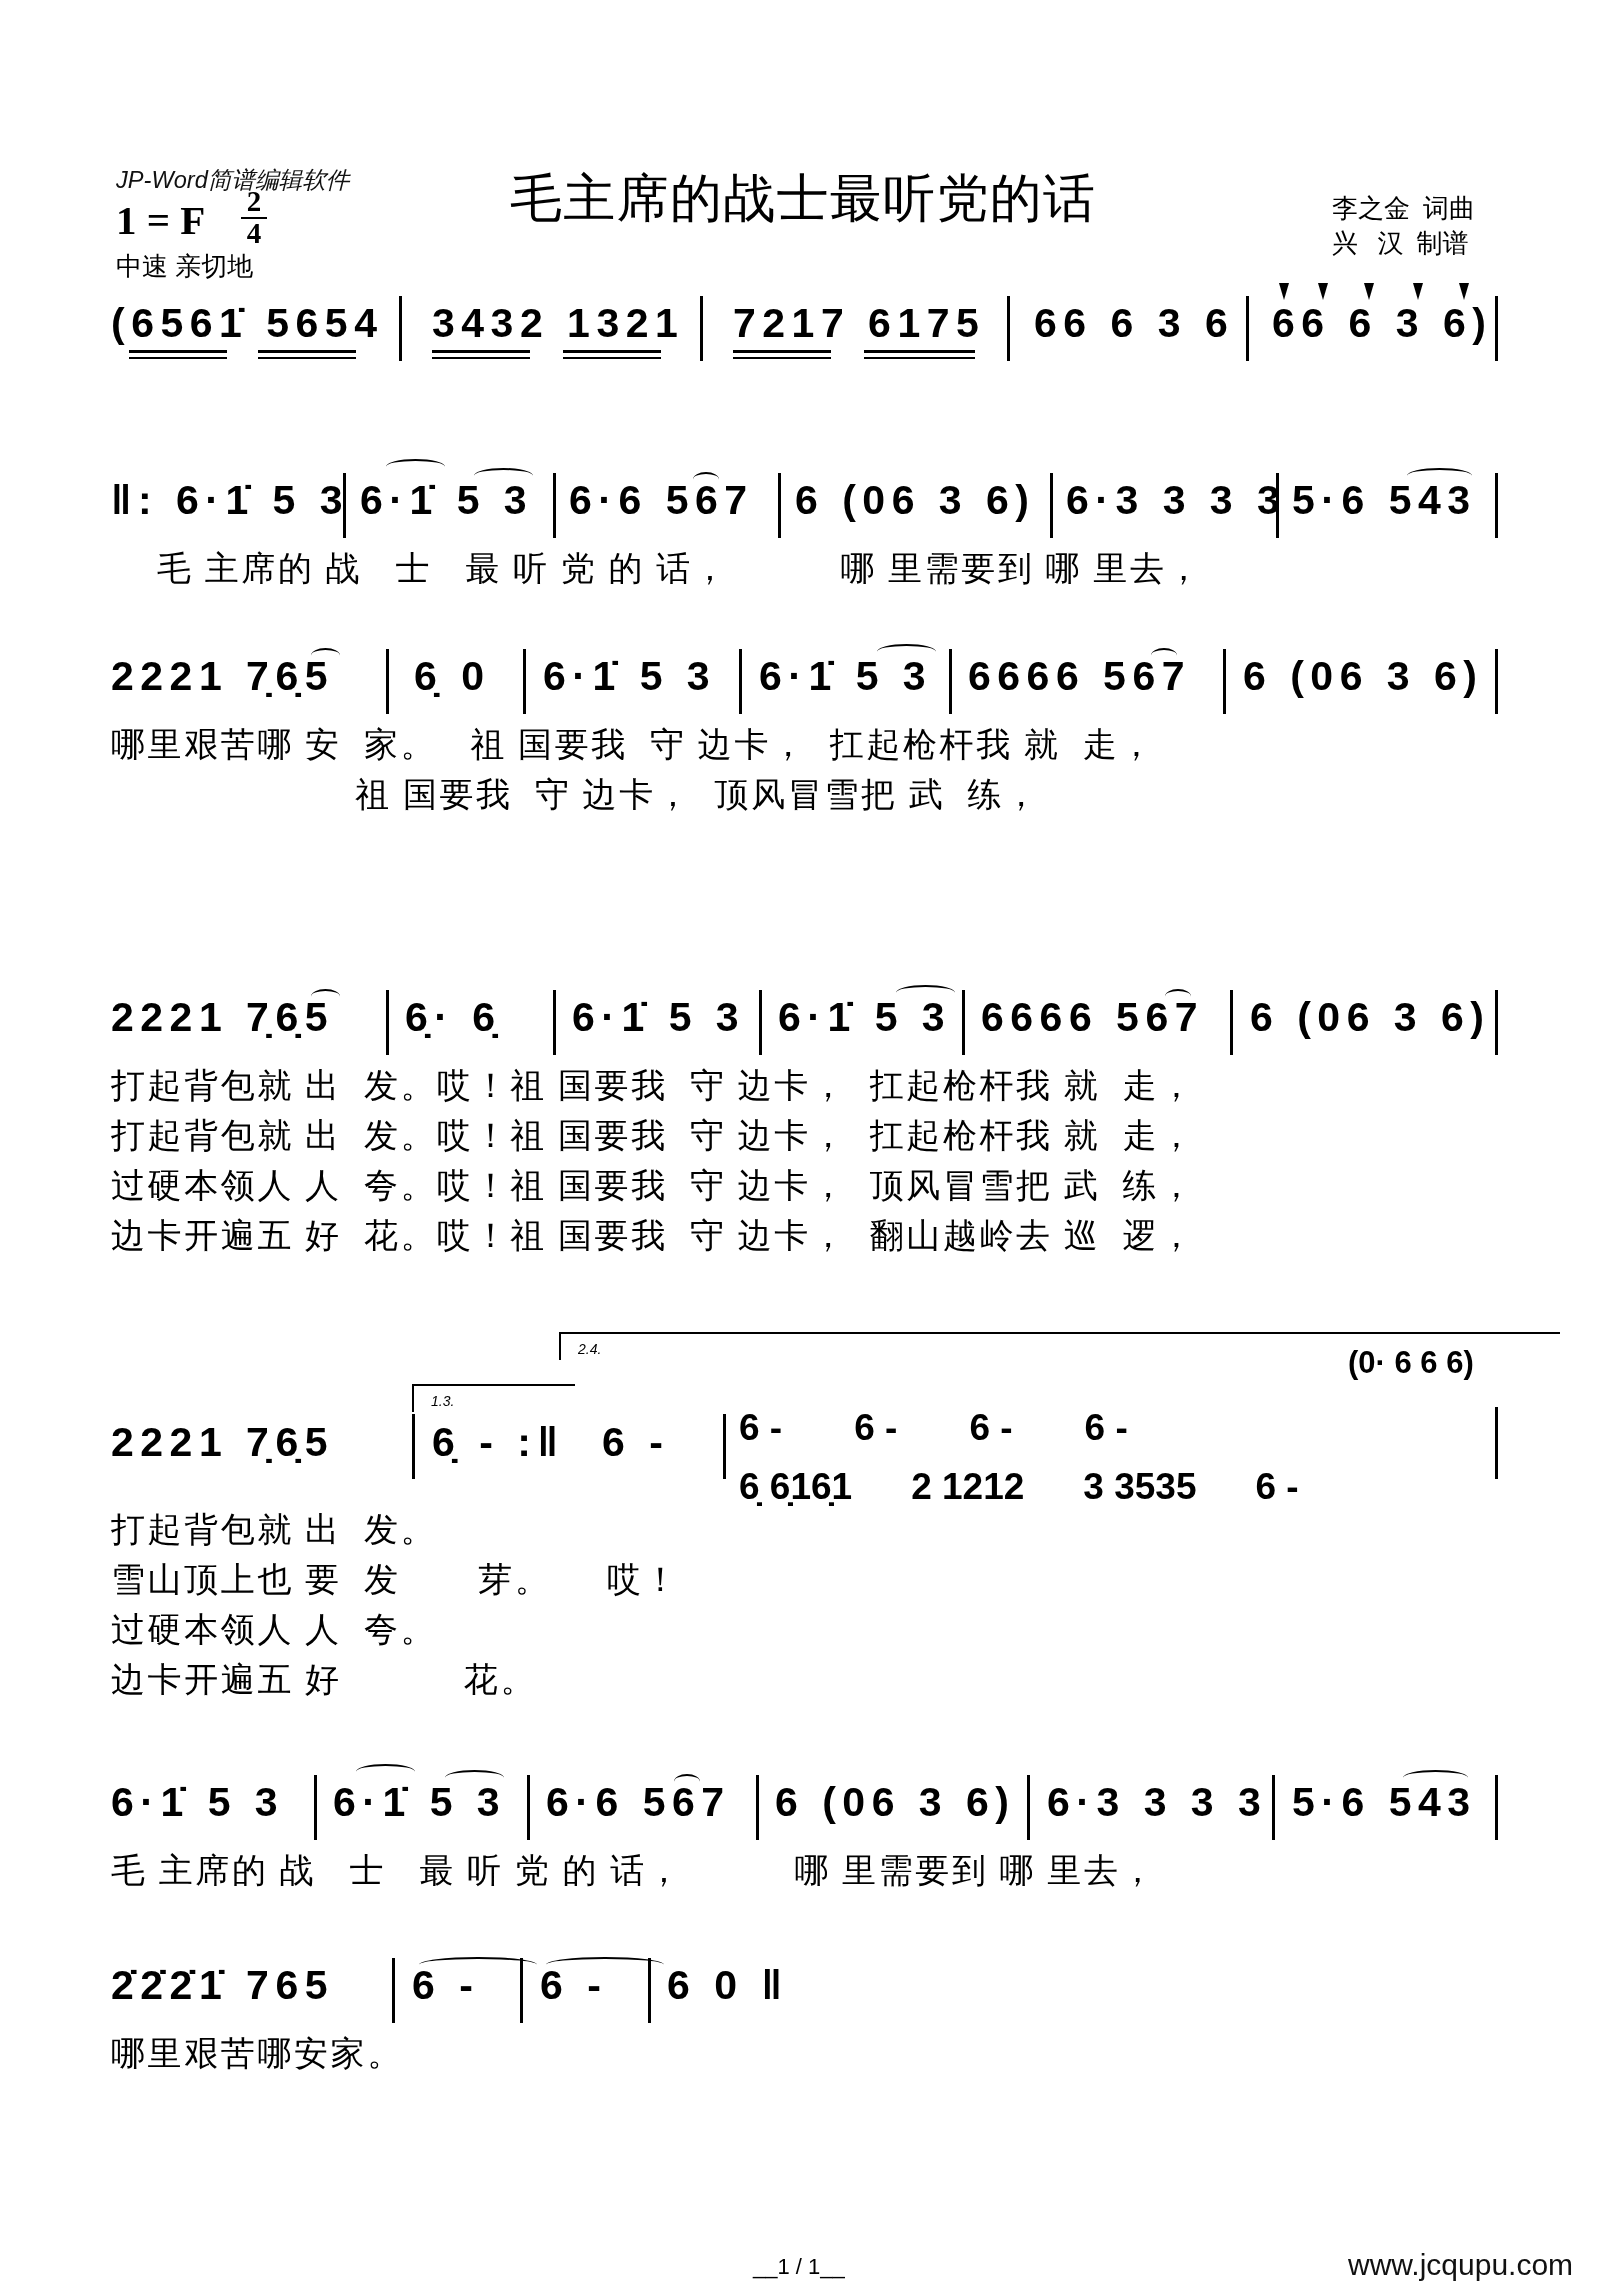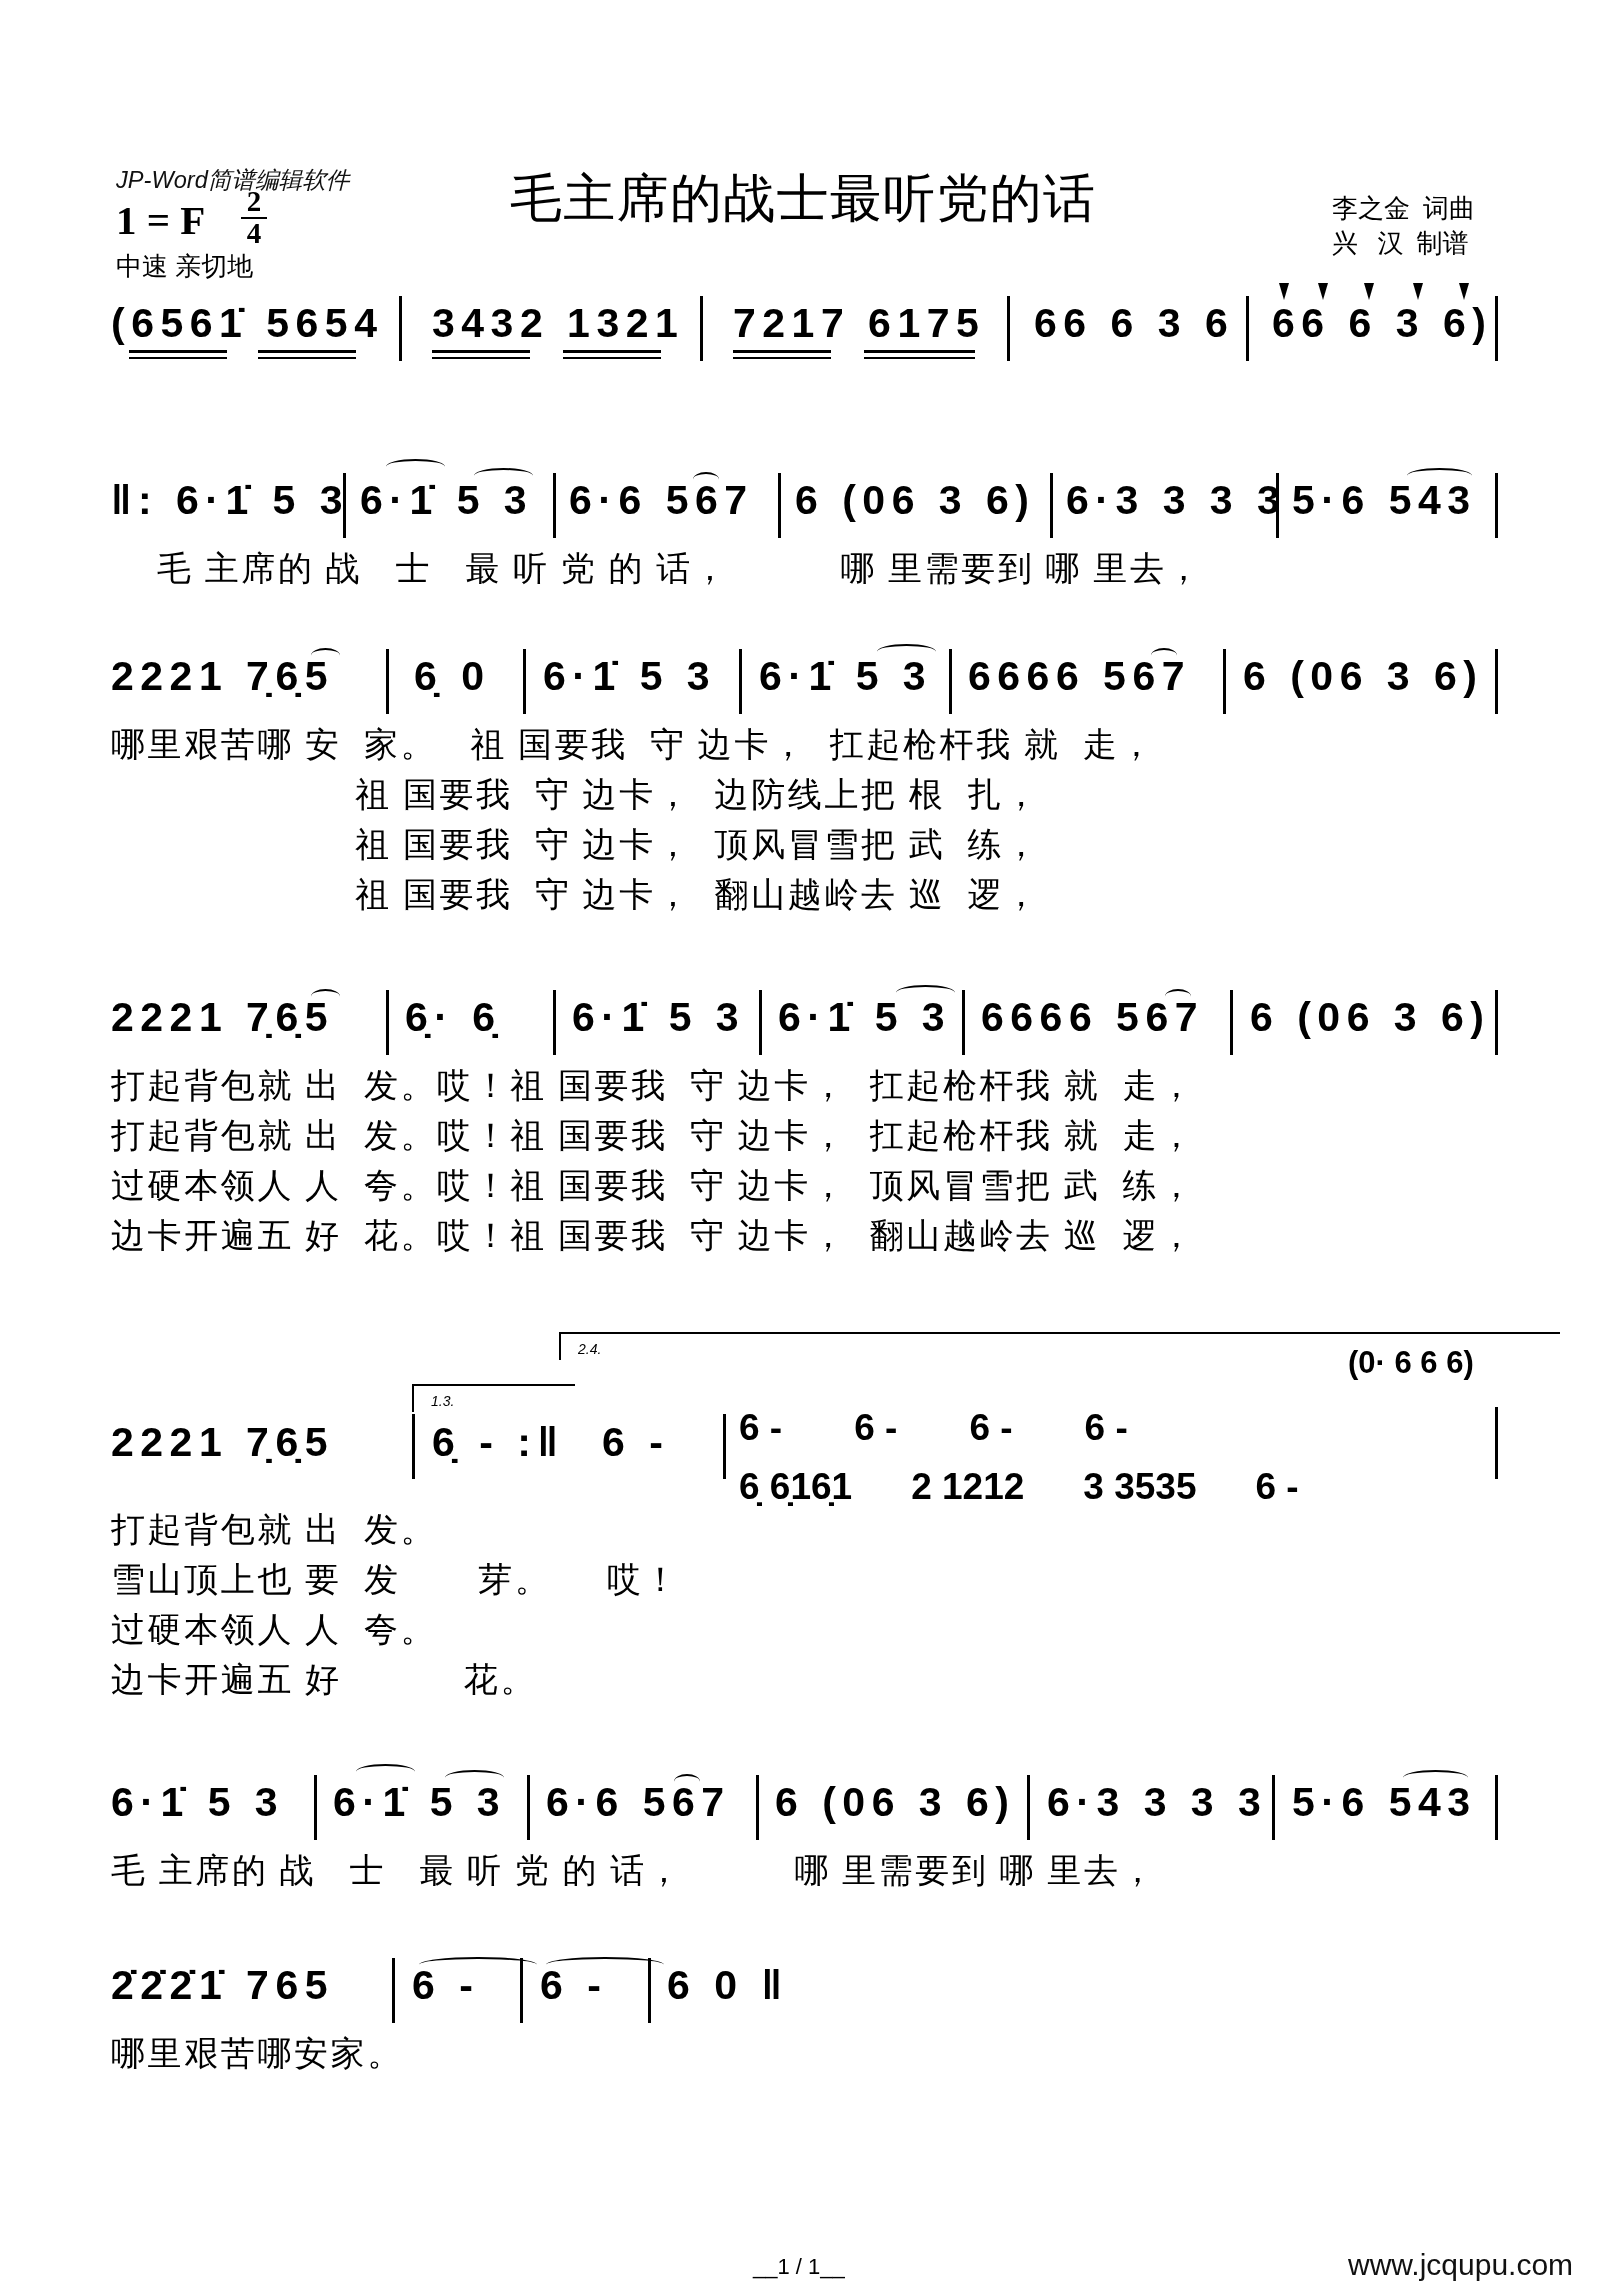--- a/index.html
+++ b/index.html
@@ -111,23 +111,21 @@
     <div class="barline" style="left:838px;"></div>
     <span class="n-text" style="left:857px;">6666 567</span>
     <div class="barline" style="left:1112px;"></div>
     <span class="n-text" style="left:1132px;">6 (06 3 6)</span>
     <div class="barline" style="left:1384px;"></div>
     <div class="arc" style="left:200px;width:29.4px;top:6.5px;"></div>
     <div class="arc" style="left:766px;width:59px;top:3.3px;"></div>
     <div class="arc" style="left:1040px;width:26px;top:6.5px;"></div>
   </div>
   <div class="lyrics">哪里艰苦哪 安  家。   祖 国要我  守 边卡，  扛起枪杆我 就  走，</div>
-  <div class="lyrics">                      祖 国要我  守 边卡，  边防线上把 根  扎，</div>
   <div class="lyrics">                      祖 国要我  守 边卡，  顶风冒雪把 武  练，</div>
-  <div class="lyrics">                      祖 国要我  守 边卡，  翻山越岭去 巡  逻，</div>
 </div>
 
 <div class="row" style="top:982px;">
   <div class="notes">
     <span class="n-text" style="left:0;">2221 7̣6̣5</span>
     <div class="barline" style="left:275px;"></div>
     <span class="n-text" style="left:294px;">6̣· 6̣</span>
     <div class="barline" style="left:442px;"></div>
     <span class="n-text" style="left:461px;">6·1̇ 5 3</span>
     <div class="barline" style="left:648px;"></div>

